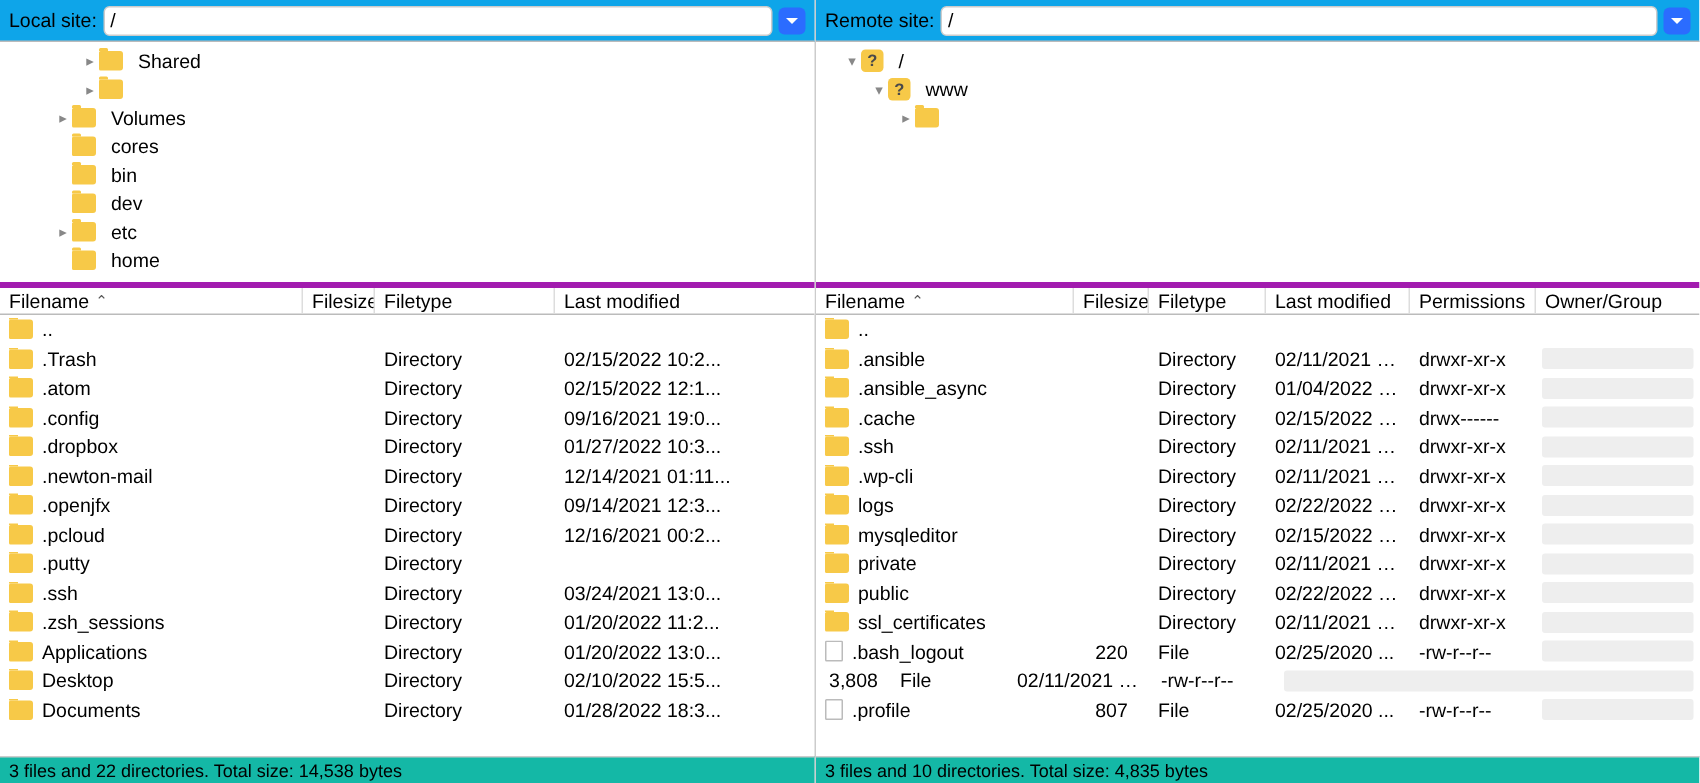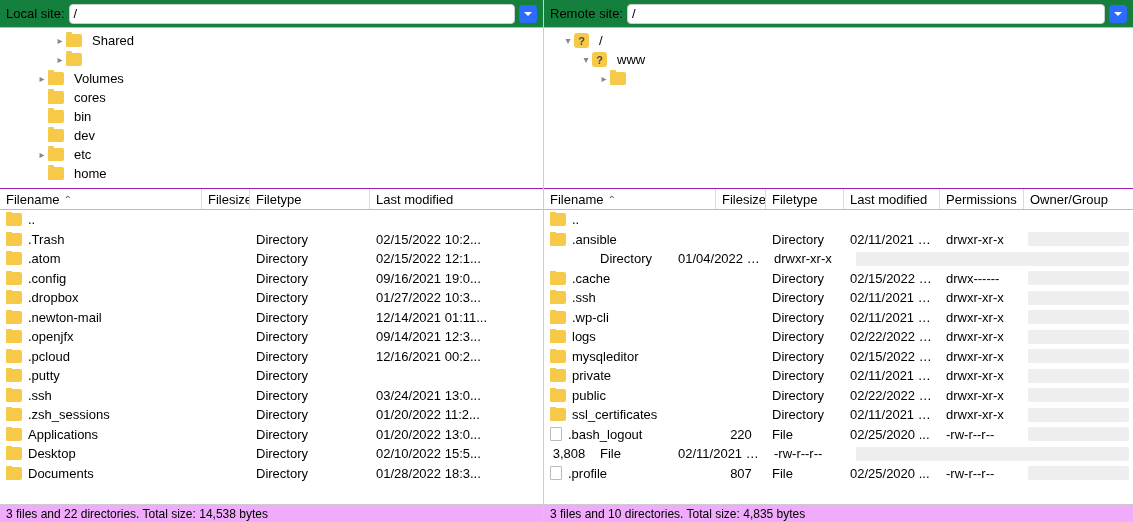--- a/index.html
+++ b/index.html
@@ -24,21 +24,21 @@
   border-right: 1px solid #ccc;
 }
 .pane.left { width: 544px; }
 .pane.right { width: 589px; border-right: none; }
 
 .site-bar {
   display: flex;
   align-items: center;
   padding: 4px 6px;
   border-bottom: 1px solid #bbb;
-  background: #15803d;
+  background: #0ea5e9;
   height: 28px;
 }
 .site-label { font-size: 13px; padding-right: 4px; }
 .site-input {
   flex: 1;
   display: flex;
   align-items: center;
   background: #fff;
   border: 1px solid #ccc;
   border-radius: 4px;
@@ -116,21 +116,21 @@
   font-size: 11px;
 }
 .tree-label {
   padding: 0 4px;
   border-radius: 2px;
 }
 .tree-label.sel { background: #e0e0e0; }
 
 .columns {
   display: flex;
-  border-top: 1px solid #a21caf;
+  border-top: 4px solid #a21caf;
   border-bottom: 1px solid #bbb;
   height: 22px;
   background: #fff;
   font-size: 13px;
   user-select: none;
 }
 .col-header {
   display: flex;
   align-items: center;
   padding: 0 6px;
@@ -166,21 +166,21 @@
 .owner-blur {
   background: #eee;
   color: transparent;
   border-radius: 2px;
   height: 14px;
   margin: 2px 4px;
 }
 
 .status {
   height: 18px;
-  background: #f0abfc;
+  background: #14b8a6;
   border-top: 1px solid #ccc;
   font-size: 12px;
   padding: 1px 6px;
   display: flex;
   align-items: center;
 }
 
 
 .left .c-name, .left .h-name { width: 202px; }
 .left .c-size, .left .h-size { width: 48px; }
@@ -477,20 +477,24 @@
             <span class="folder-icon"></span>
             <span>.ansible</span>
           </div>
           <div class="cell size c-size"></div>
           <div class="cell c-type">Directory</div>
           <div class="cell c-mod">02/11/2021 1...</div>
           <div class="cell c-perm">drwxr-xr-x</div>
           <div class="c-own owner-blur"></div>
         </div>
         <div class="row">
+          <div class="cell name c-name">
+            <span class="folder-icon"></span>
+            <span>.ansible_async</span>
+          </div>
           <div class="cell size c-size"></div>
           <div class="cell c-type">Directory</div>
           <div class="cell c-mod">01/04/2022 1...</div>
           <div class="cell c-perm">drwxr-xr-x</div>
           <div class="c-own owner-blur"></div>
         </div>
         <div class="row">
           <div class="cell name c-name">
             <span class="folder-icon"></span>
             <span>.cache</span>

